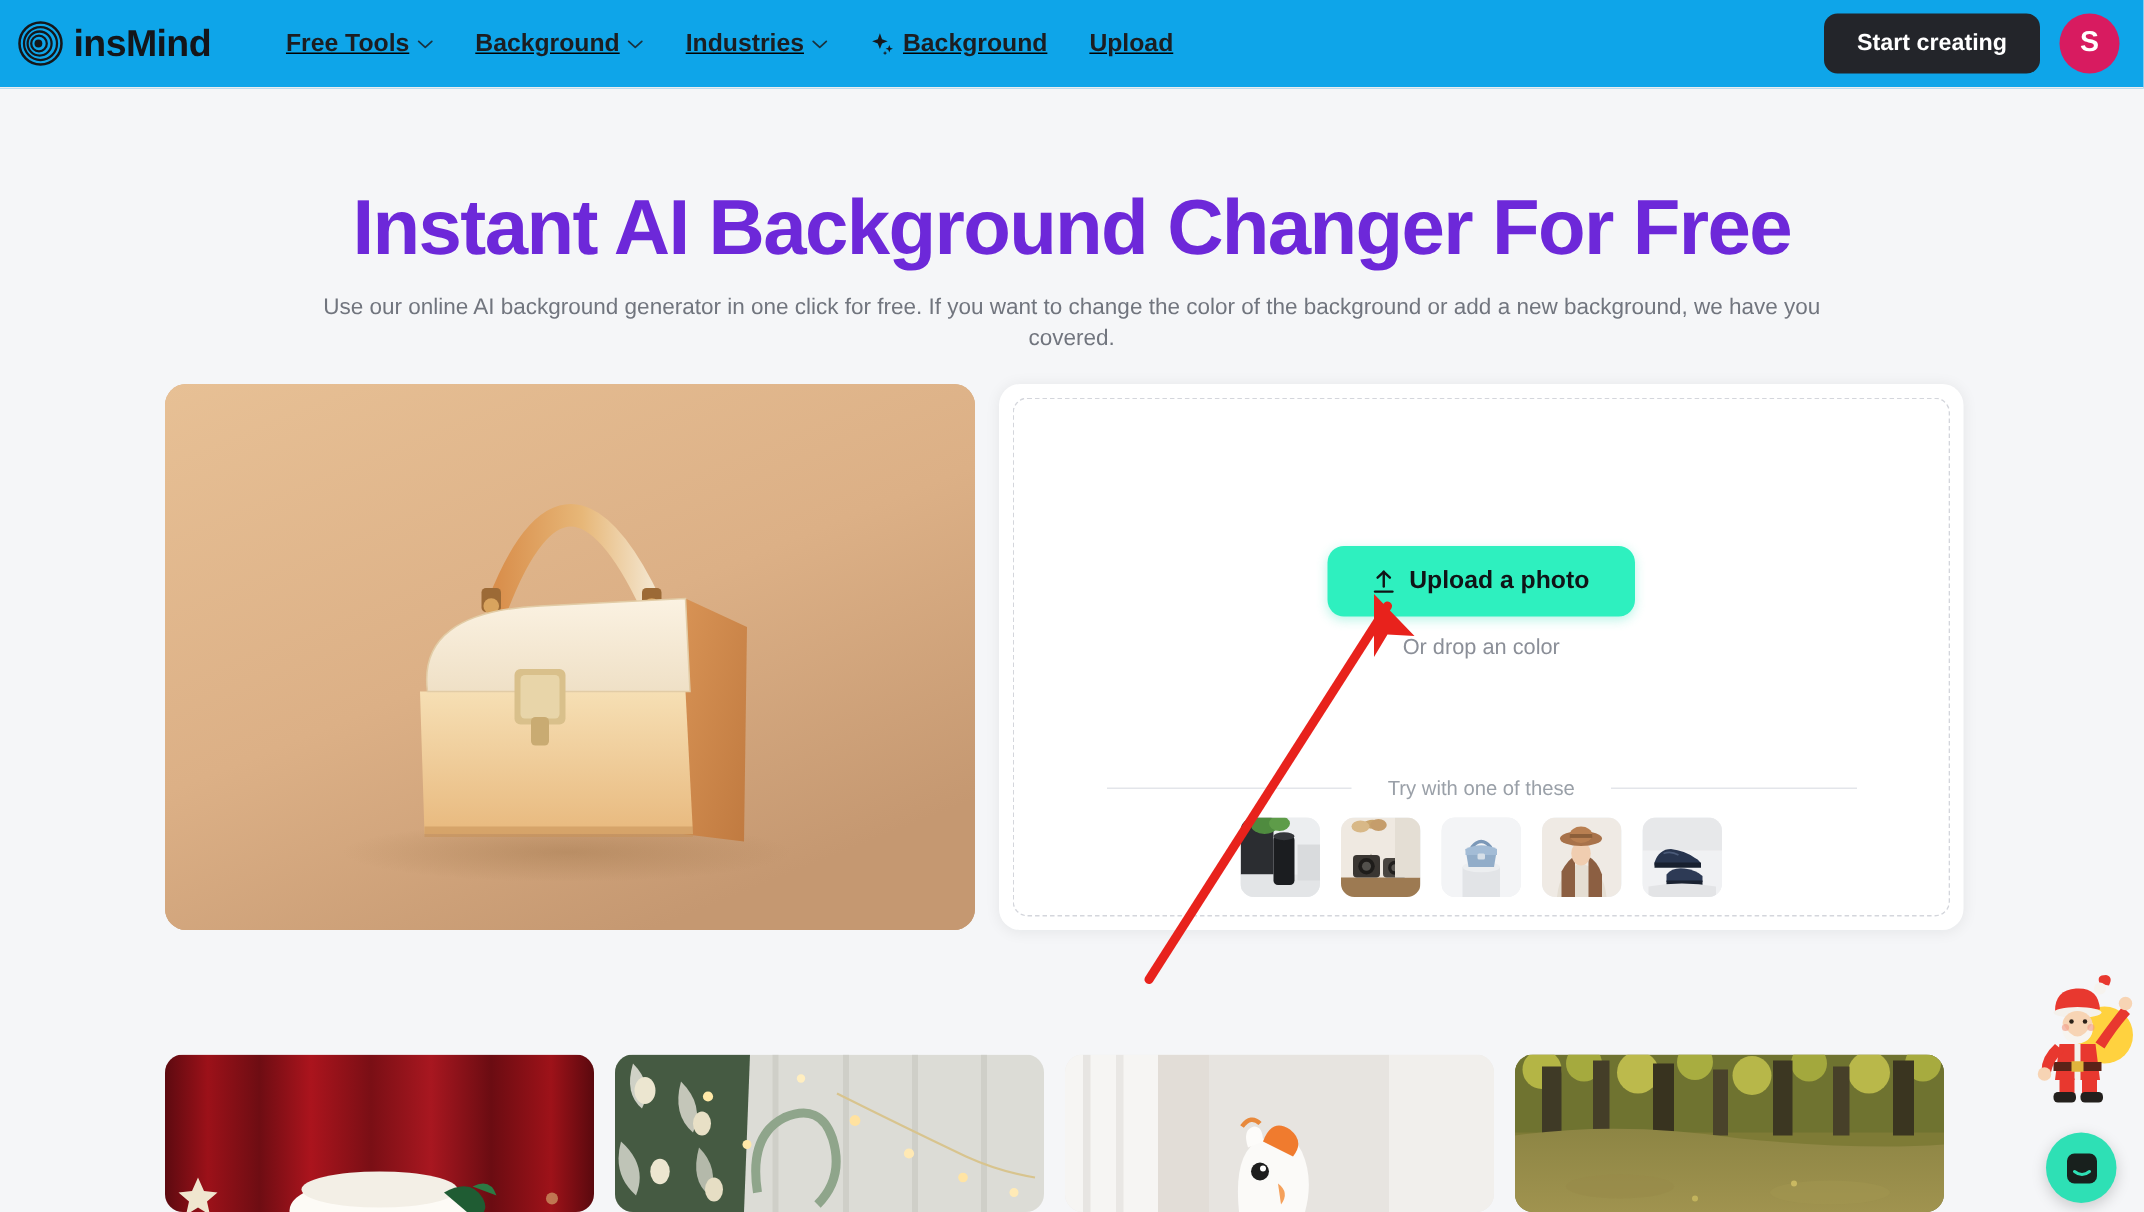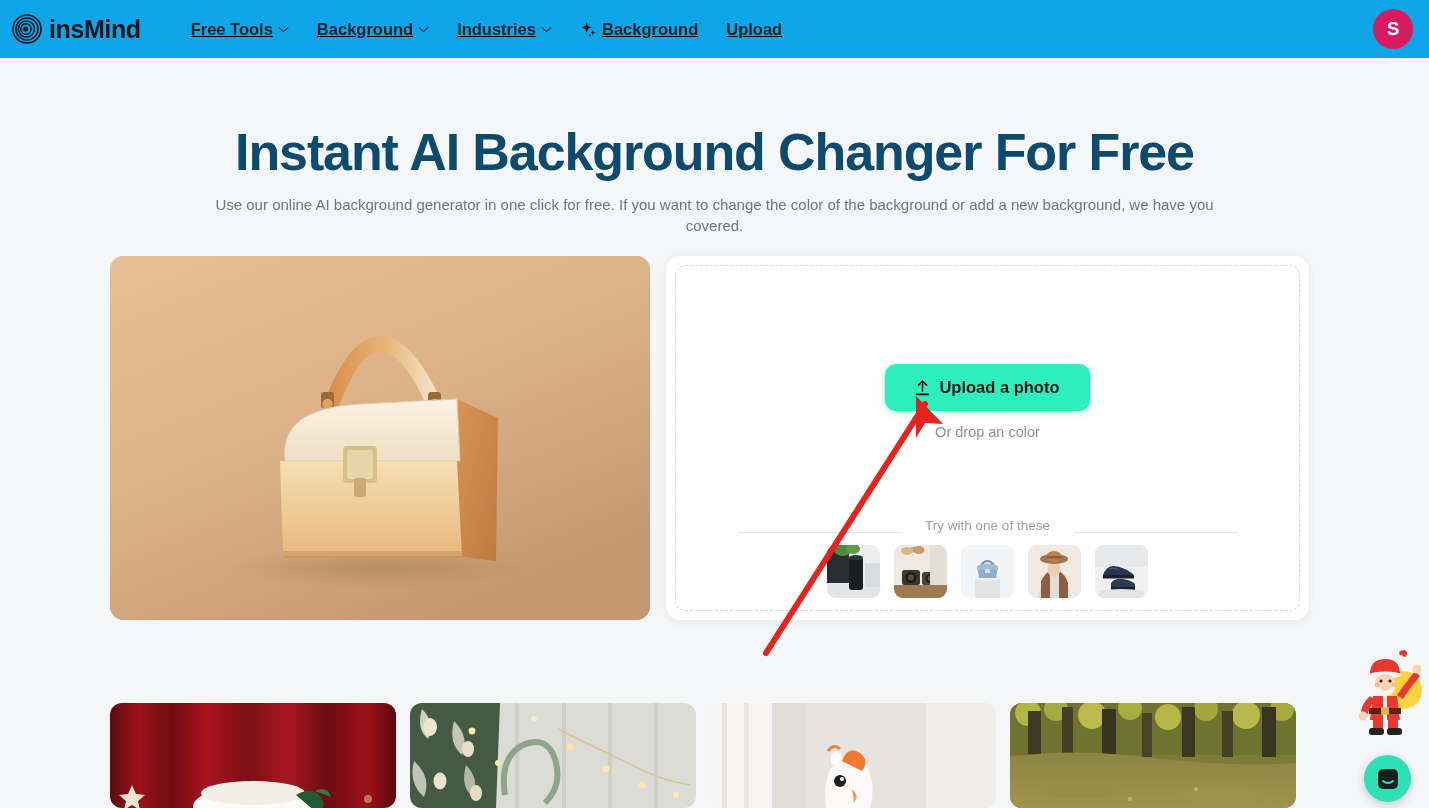--- a/index.html
+++ b/index.html
@@ -51,21 +51,21 @@
     width: 40px; height: 40px; border-radius: 50%;
     background: #d81b60; color: #fff;
     display: flex; align-items: center; justify-content: center;
     font-size: 19px; font-weight: 700; cursor: pointer;
   }
 
   
   .hero { position: absolute; top: 59px; left: 0; width: 1429px; }
   .hero-title {
     text-align: center; margin-top: 65px;
-    font-size: 52px; font-weight: 800; color: #0c4a6e;
+    font-size: 52px; font-weight: 800; color: #6d28d9;
     letter-spacing: -1.1px; line-height: 1.08;
   }
   .hero-sub {
     text-align: center; margin: 14px auto 0;
     width: 1030px;
     font-size: 15px; color: #71757e; line-height: 1.42;
   }
 
   
   .main-row {
@@ -105,21 +105,21 @@
     font-family: "Liberation Sans", sans-serif;
     box-shadow: 0 2px 7px rgba(30,220,175,.3);
   }
   .up-arrow { width: 15px; height: 16px; display: block; }
   .drop-text {
     position: absolute; top: 158px;
     font-size: 14.5px; color: #8b8f98;
   }
   .try-row {
     position: absolute; top: 252px;
-    display: flex; align-items: flex-end; gap: 24px;
+    display: flex; align-items: center; gap: 24px;
     width: 500px; justify-content: center;
   }
   .try-line { flex: 1; height: 1px; background: #e3e5ea; }
   .try-label { font-size: 13.5px; color: #9aa0a8; white-space: nowrap; }
   .thumbs {
     position: absolute; top: 279px;
     display: flex; gap: 14px;
   }
   .thumb {
     width: 53px; height: 53px; border-radius: 9px;
@@ -195,20 +195,21 @@
         <path d="M10.6 13.6 L11.05 14.8 L12.2 15.2 L11.05 15.65 L10.6 16.8 L10.2 15.65 L9 15.2 L10.2 14.8 Z" fill="#16181c"></path>
       </svg>
       <span>Background</span>
     </div>
     <div class="nav-item">
       <span>Upload</span>
     </div>
   </nav>
 
   <div class="header-right">
+    <button class="start-btn">Start creating</button>
     <div class="avatar">S</div>
   </div>
 </div>
 
 <div class="hero">
   <h1 class="hero-title">Instant AI Background Changer For Free</h1>
   <p class="hero-sub">Use our online AI background generator in one click for free. If you want to change the color of the background or add a new background, we have you covered.</p>
 </div>
 
 <div class="main-row">

